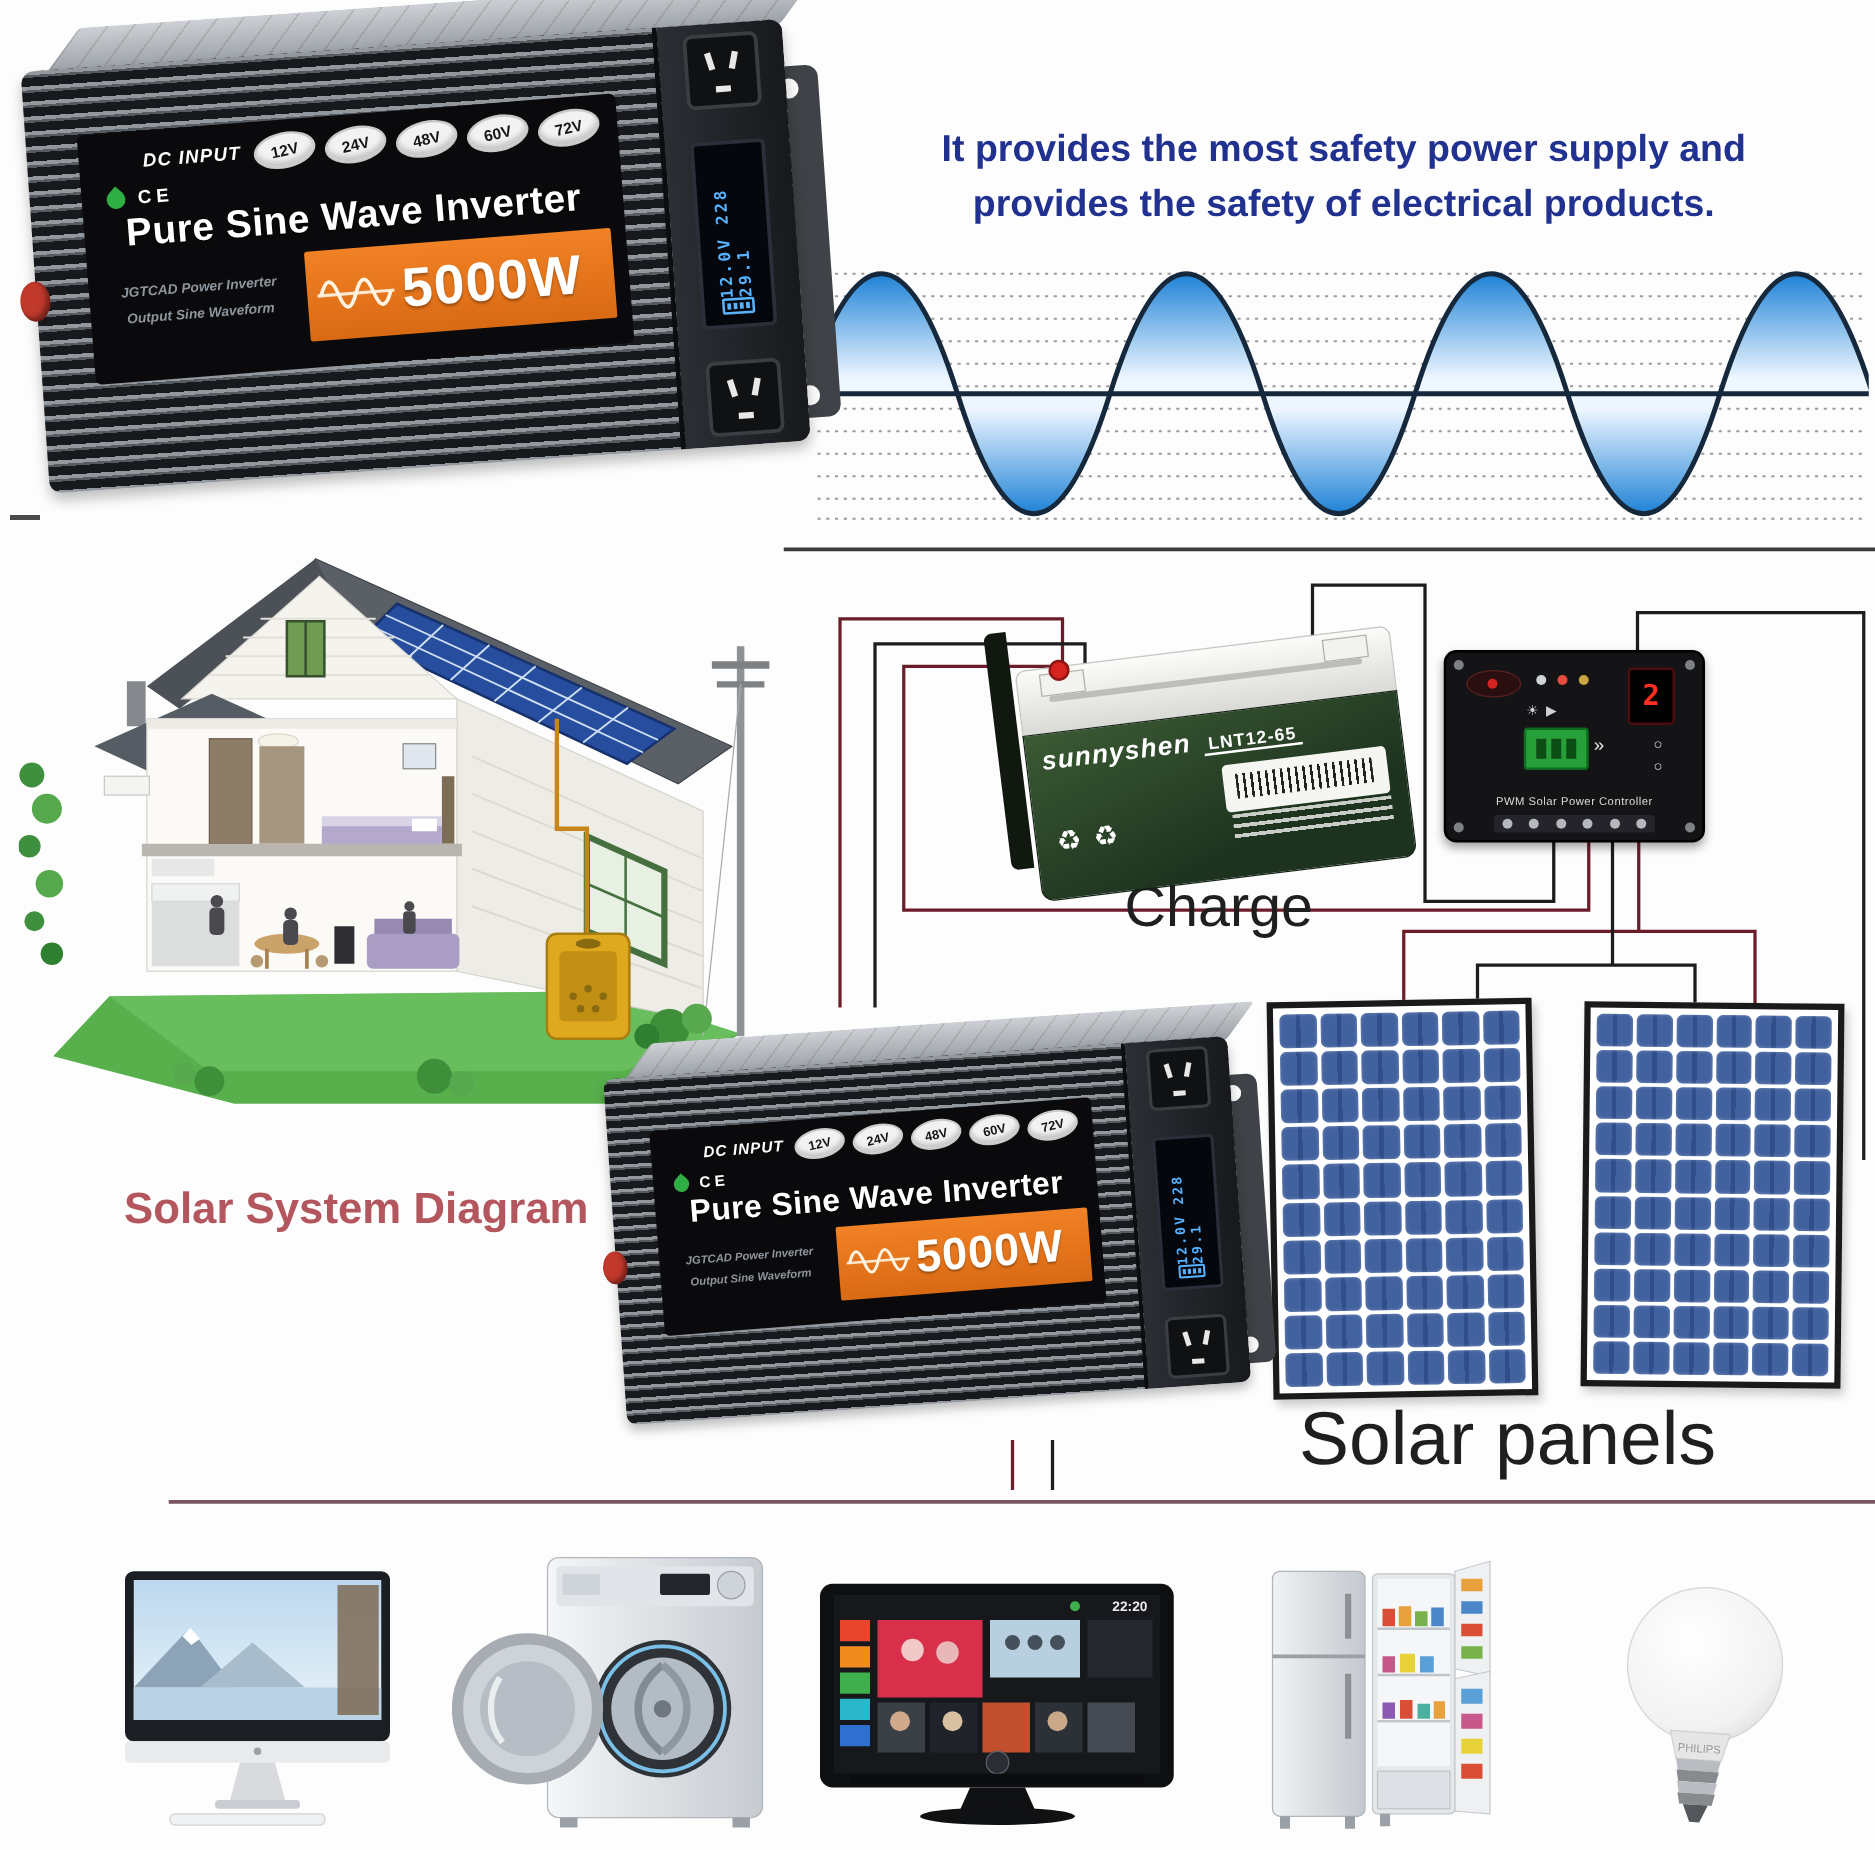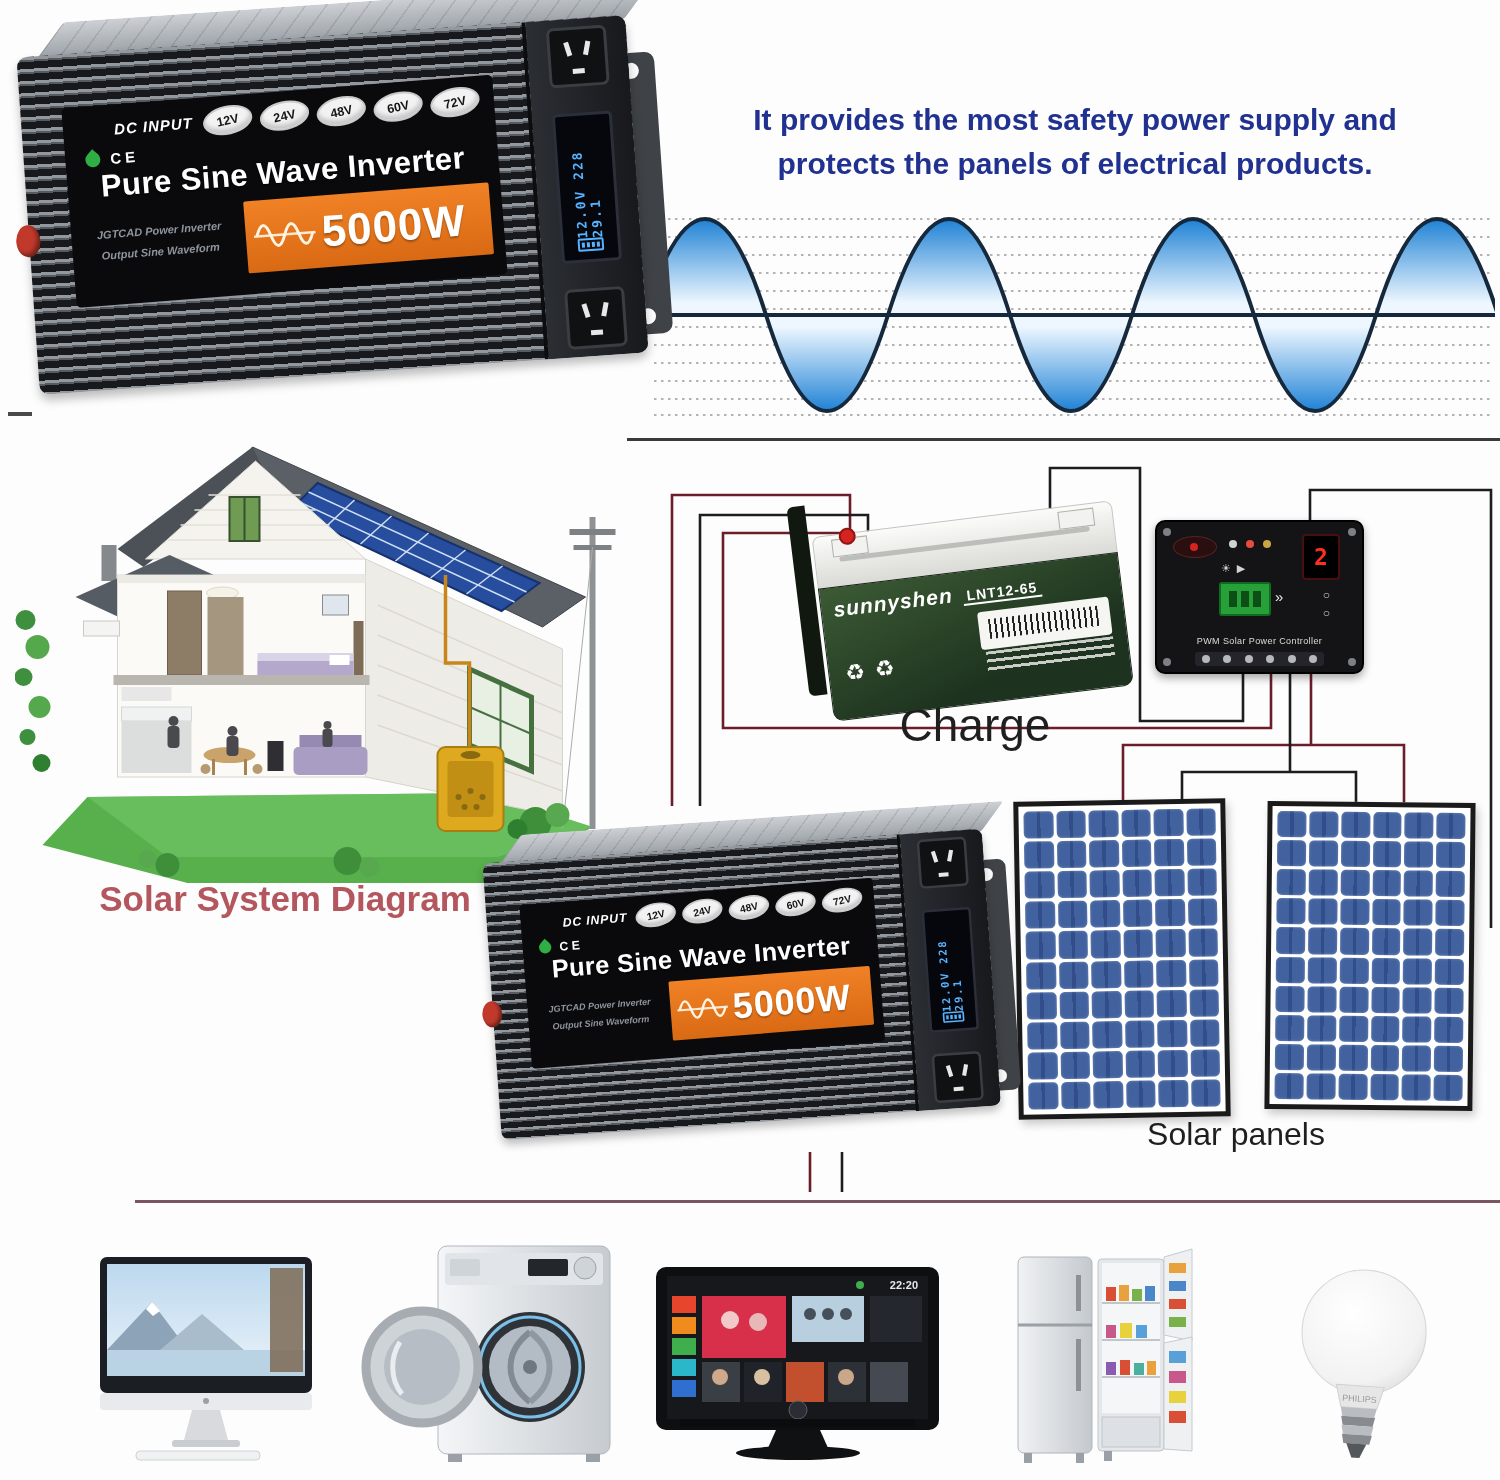--- a/index.html
+++ b/index.html
@@ -15,22 +15,22 @@
 
   
   .sep-top{left:627px;top:438px;width:873px;height:3px;background:#3a3a3a;}
   .sep-bottom{left:135px;top:1200px;width:1365px;height:3px;background:#7b5660;}
   .dash-left{left:8px;top:412px;width:24px;height:4px;background:#4a4a4a;}
 
   
   .lab{color:#1f1f1f;font-weight:500;}
   .lab-controller{left:1130px;top:460px;width:280px;text-align:center;font-size:42px;}
   .lab-battery{left:835px;top:698px;width:280px;text-align:center;font-size:46px;}
-  .lab-panels{left:1031px;top:1116px;width:410px;text-align:center;font-size:32px;}
-  .caption-house{left:60px;top:879px;width:450px;text-align:center;
+  .lab-panels{left:1001px;top:1116px;width:410px;text-align:center;font-size:60px;}
+  .caption-house{left:60px;top:947px;width:450px;text-align:center;
                  font-size:35px;font-weight:bold;color:#b4565e;}
 
   
   .inv-slot{position:absolute;}
   .inv{position:relative;width:610px;height:420px;}
   .inv-rot{position:absolute;inset:0;transform:rotate(-4deg);}
   .inv-plate{position:absolute;right:-26px;top:72px;bottom:66px;width:46px;background:#3f4347;
              border-radius:10px;}
   .inv-plate .hole{position:absolute;left:14px;width:16px;height:16px;border-radius:50%;background:#fdfdfd;}
   .inv-top{position:absolute;left:34px;right:-14px;top:2px;height:36px;
@@ -143,21 +143,21 @@
   
   .appl{position:absolute;text-align:center;}
 </style>
 </head>
 <body>
 
 <div class="stage">
 
   <div class="abs subtitle">
     <div>It provides the most safety power supply and</div>
-    <div>protects the panels of electrical products.</div>
+    <div>provides the safety of electrical products.</div>
   </div>
 
   <div class="abs" style="left:650px;top:205px;width:845px;height:225px">
     <svg width="845" height="225" viewBox="0 0 845 225">
       <defs>
         <linearGradient id="waveGrad" x1="0" y1="12" x2="0" y2="208" gradientUnits="userSpaceOnUse">
           <stop offset="0" stop-color="#1a7fd4"></stop>
           <stop offset="0.44" stop-color="#eef7ff"></stop>
           <stop offset="0.56" stop-color="#eef7ff"></stop>
           <stop offset="1" stop-color="#1a7fd4"></stop>

